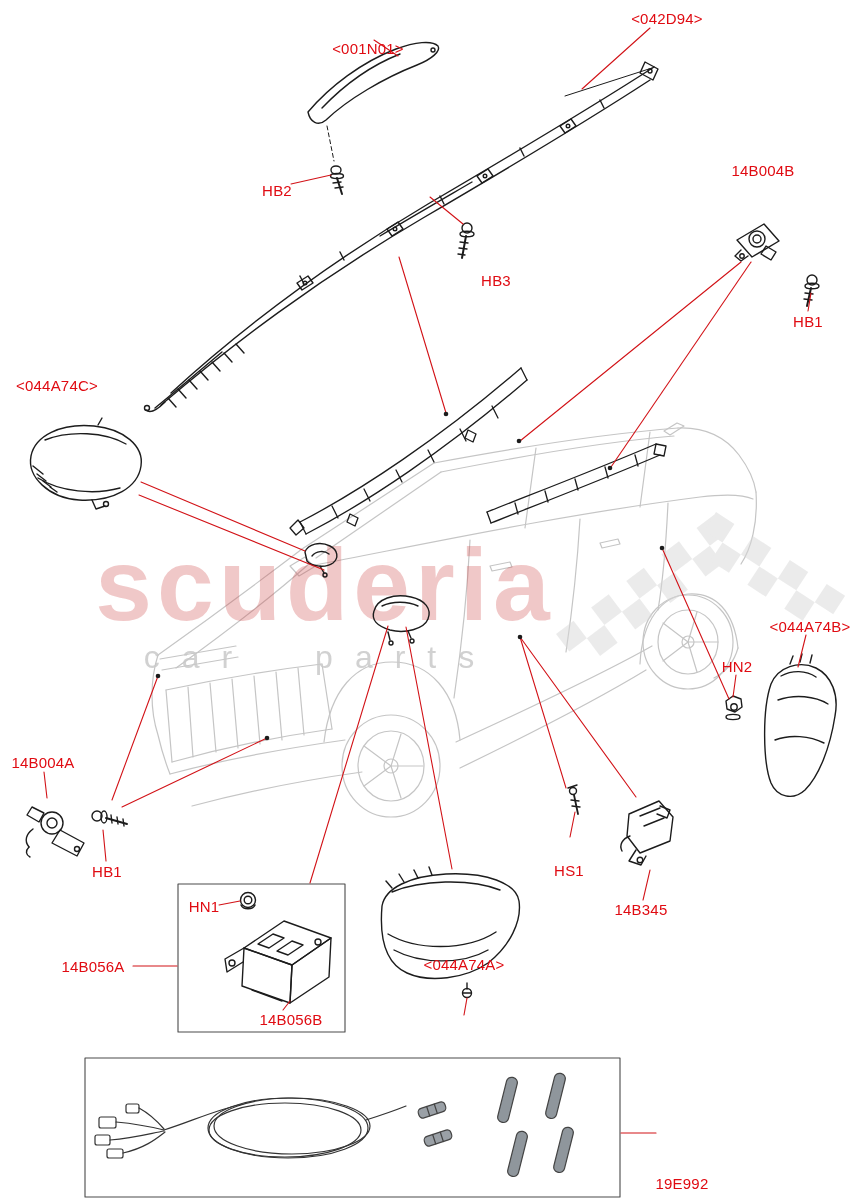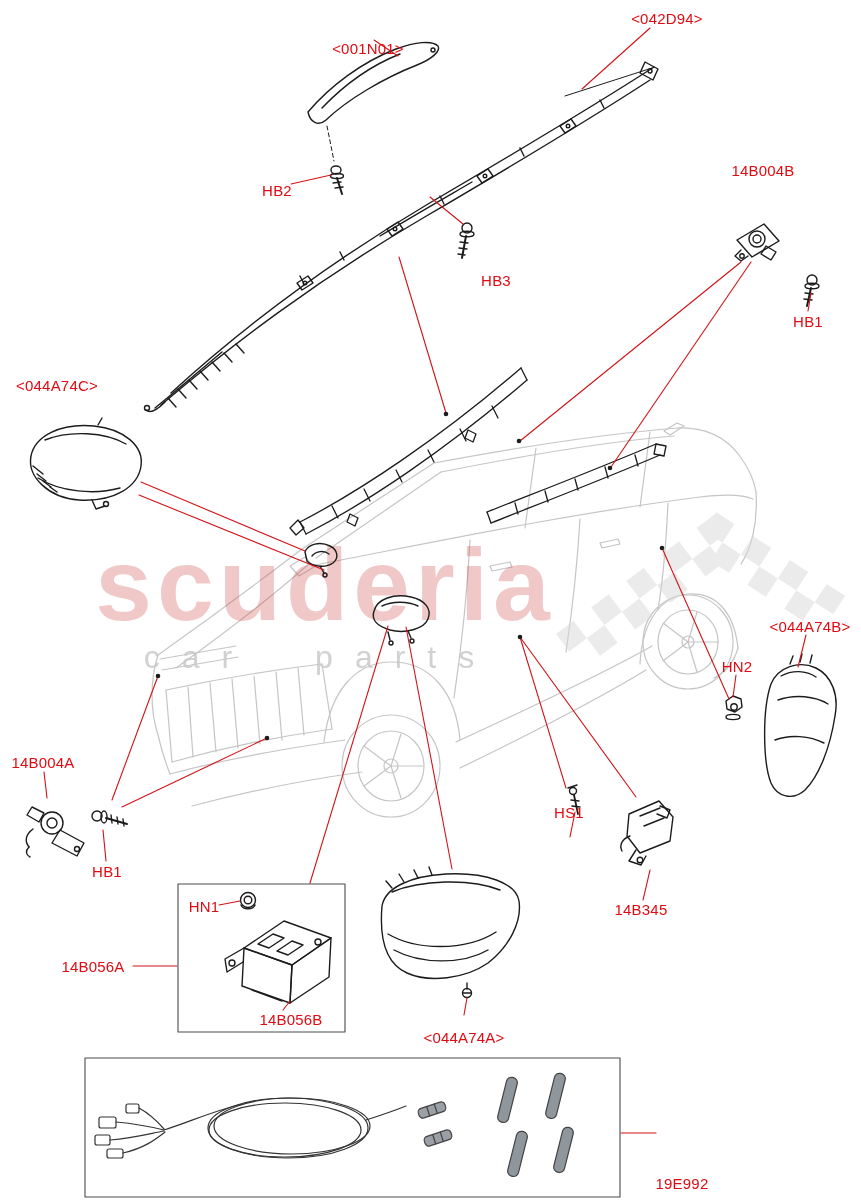--- a/index.html
+++ b/index.html
@@ -399,21 +399,21 @@
   <div class="plabel" style="left:667px;top:18px">&lt;042D94&gt;</div>
   <div class="plabel" style="left:277px;top:190px">HB2</div>
   <div class="plabel" style="left:763px;top:170px">14B004B</div>
   <div class="plabel" style="left:496px;top:280px">HB3</div>
   <div class="plabel" style="left:808px;top:321px">HB1</div>
   <div class="plabel" style="left:57px;top:385px">&lt;044A74C&gt;</div>
   <div class="plabel" style="left:810px;top:626px">&lt;044A74B&gt;</div>
   <div class="plabel" style="left:737px;top:666px">HN2</div>
   <div class="plabel" style="left:43px;top:762px">14B004A</div>
   <div class="plabel" style="left:107px;top:871px">HB1</div>
-  <div class="plabel" style="left:569px;top:812px">HS1</div>
+  <div class="plabel" style="left:569px;top:870px">HS1</div>
   <div class="plabel" style="left:641px;top:909px">14B345</div>
   <div class="plabel" style="left:204px;top:906px">HN1</div>
   <div class="plabel" style="left:93px;top:966px">14B056A</div>
   <div class="plabel" style="left:291px;top:1019px">14B056B</div>
-  <div class="plabel" style="left:464px;top:1037px">&lt;044A74A&gt;</div>
+  <div class="plabel" style="left:464px;top:964px">&lt;044A74A&gt;</div>
   <div class="plabel" style="left:682px;top:1183px">19E992</div>
 
 </div>
 
 </body></html>

